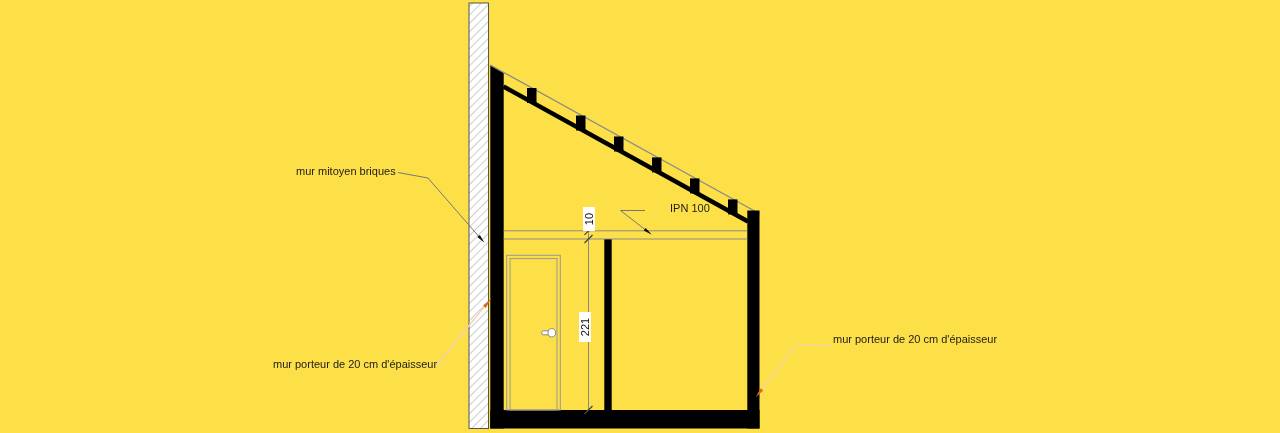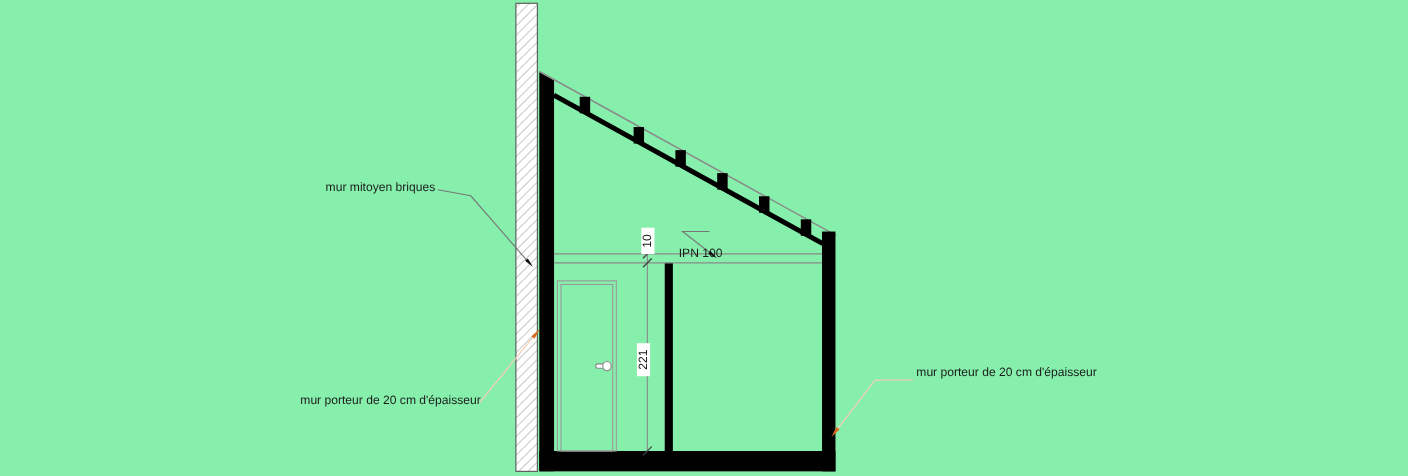--- a/index.html
+++ b/index.html
@@ -1,19 +1,19 @@
 <!DOCTYPE html>
 <html><head>
 <meta charset="utf-8">
 <style>
   html,body{margin:0;padding:0;background:#ffffff;}
   .canvas{
     position:relative;
     width:1280px;height:433px;
-    background:#86efac;
+    background:#fde047;
     font-family:"Liberation Sans", sans-serif;
     overflow:hidden;
   }
   .canvas svg{position:absolute;left:0;top:0;}
   .label{
     position:absolute;
     font-size:11px;
     line-height:13px;
     color:#1c1c1c;
     white-space:nowrap;
@@ -87,19 +87,19 @@
     <polyline points="830,345.5 795.5,345.5 759,393" fill="none" stroke="#f2cfb5" stroke-width="1.2"></polyline>
     <polygon points="755.8,397.2 760.5,388.2 763.3,390.4" fill="#d96c1f"></polygon>
   </svg>
 
   <div class="label" style="left:296px;top:165px;">mur mitoyen briques</div>
 
   <div class="label" style="left:273px;top:358px;">mur porteur de 20 cm d'épaisseur</div>
 
   <div class="label" style="left:833px;top:333px;">mur porteur de 20 cm d'épaisseur</div>
 
-  <div class="label" style="left:617px;top:202px;margin-top:23px;">IPN 100</div>
+  <div class="label" style="left:670px;top:202px;">IPN 100</div>
 
   <div class="dim-text" style="left:577px;top:212.5px;width:24px;height:12px;">10</div>
 
   <div class="dim-text" style="left:569.5px;top:320.5px;width:30px;height:12px;">221</div>
 
 </div>
 
 </body></html>

